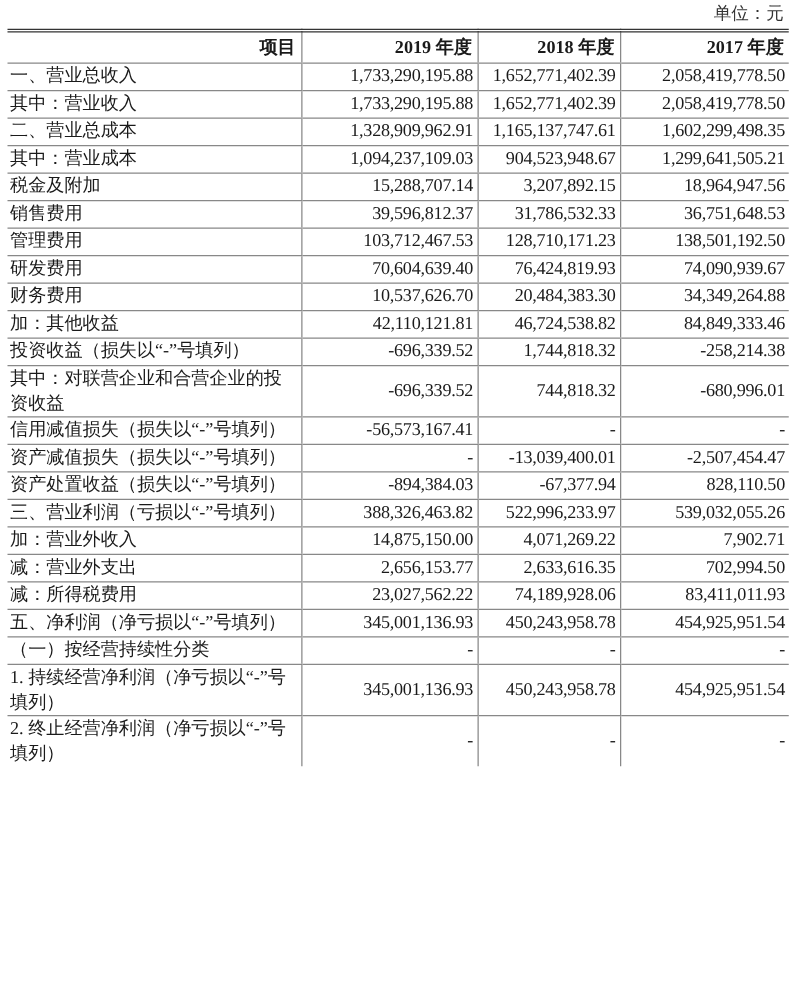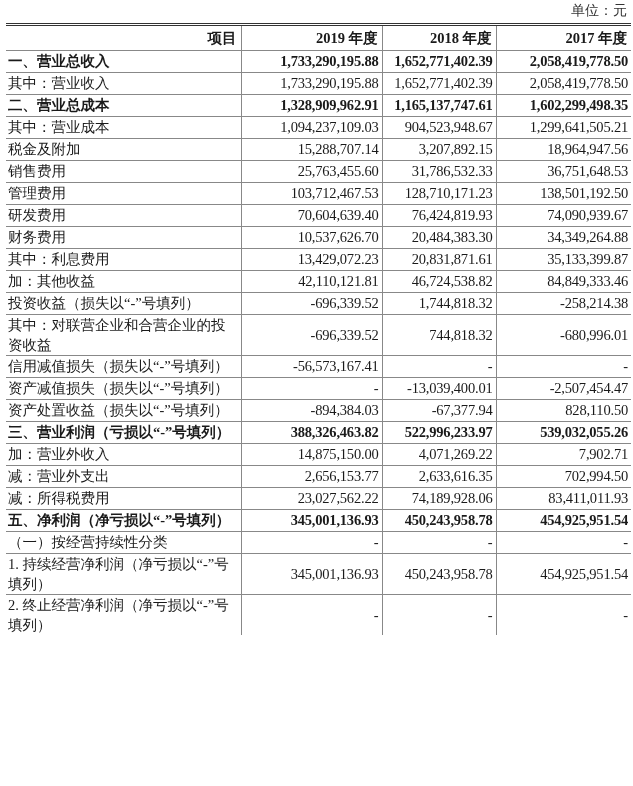--- a/index.html
+++ b/index.html
@@ -27,21 +27,21 @@
     border-bottom: 1px solid #888;
     padding: 0 4px;
     font-size: 14.5px;
     line-height: 19px;
     height: 21px;
   }
   th + th, td + td { border-left: 1px solid #888; }
   th { font-weight: bold; text-align: right; height: 24px; }
   td.num { text-align: right; padding-right: 3px; white-space: nowrap; letter-spacing: -0.2px; }
   td.label { text-align: left; padding-left: 2px; }
-  tr.bold td { font-weight: bold; }
+  tr.bold td { font-weight: normal; }
   tr.tall td { height: 40px; }
   tr.tall td.label { line-height: 20px; }
   tr.last td { border-bottom: none; }
 </style>
 </head>
 <body>
 
 <div class="unit">单位：元</div>
 
 <table>
@@ -85,47 +85,41 @@
         <td class="num">1,299,641,505.21</td>
       </tr>
       <tr>
         <td class="label">税金及附加</td>
         <td class="num">15,288,707.14</td>
         <td class="num">3,207,892.15</td>
         <td class="num">18,964,947.56</td>
       </tr>
       <tr>
         <td class="label">销售费用</td>
-        <td class="num">25,763,455.60</td>
+        <td class="num">39,596,812.37</td>
         <td class="num">31,786,532.33</td>
         <td class="num">36,751,648.53</td>
       </tr>
       <tr>
         <td class="label">管理费用</td>
         <td class="num">103,712,467.53</td>
         <td class="num">128,710,171.23</td>
         <td class="num">138,501,192.50</td>
       </tr>
       <tr>
         <td class="label">研发费用</td>
         <td class="num">70,604,639.40</td>
         <td class="num">76,424,819.93</td>
         <td class="num">74,090,939.67</td>
       </tr>
       <tr>
         <td class="label">财务费用</td>
         <td class="num">10,537,626.70</td>
         <td class="num">20,484,383.30</td>
         <td class="num">34,349,264.88</td>
-      </tr>
-      <tr>
-        <td class="label">其中：利息费用</td>
-        <td class="num">13,429,072.23</td>
-        <td class="num">20,831,871.61</td>
-        <td class="num">35,133,399.87</td>
       </tr>
       <tr>
         <td class="label">加：其他收益</td>
         <td class="num">42,110,121.81</td>
         <td class="num">46,724,538.82</td>
         <td class="num">84,849,333.46</td>
       </tr>
       <tr>
         <td class="label">投资收益（损失以“-”号填列）</td>
         <td class="num">-696,339.52</td>

